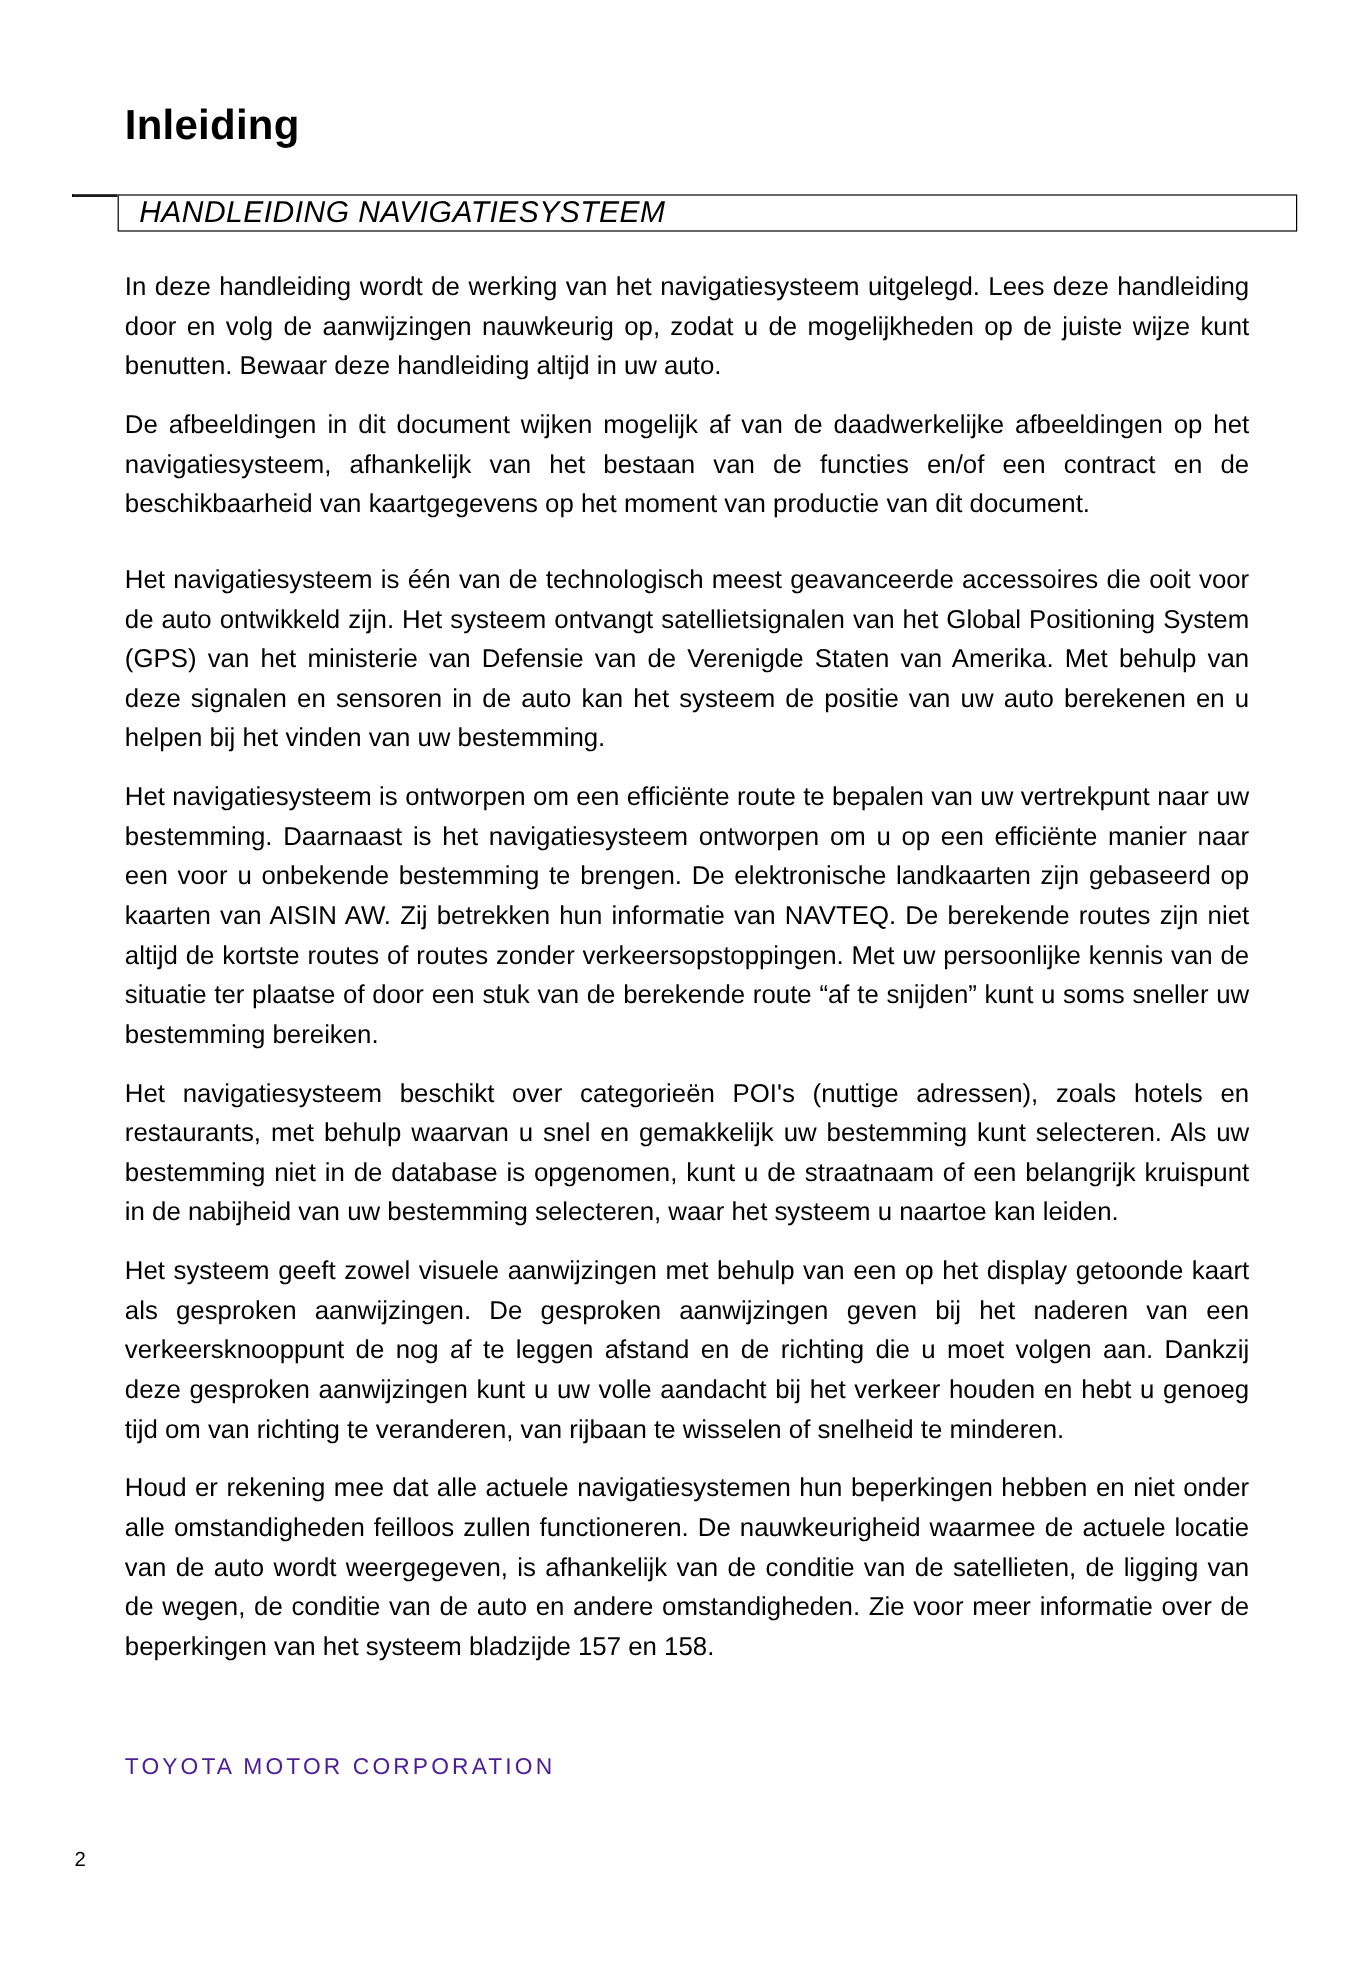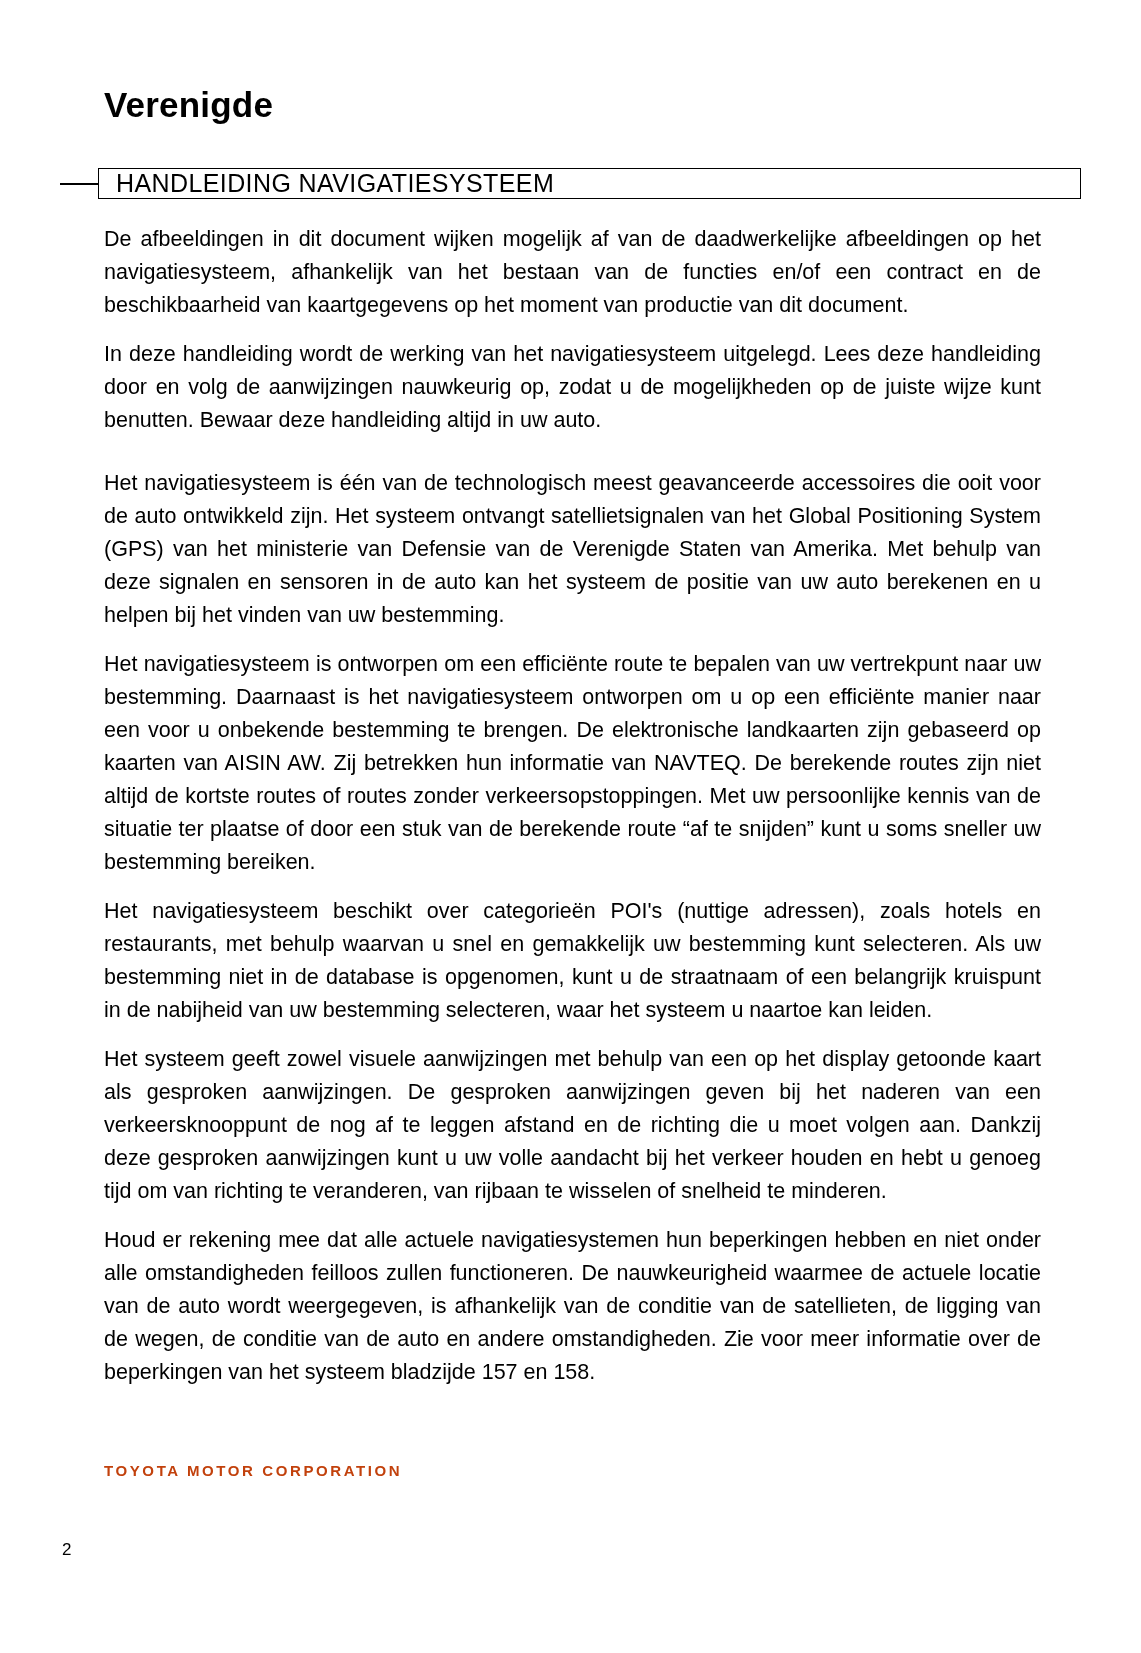--- a/index.html
+++ b/index.html
@@ -35,23 +35,24 @@
   }
   .content {
     position: absolute;
     left: 60px;
     top: 162px;
     width: 1021px;
   }
   
   .section-header {
     display: flex;
-    align-items: center;
+    align-items: flex-start;
     height: 43px;
     margin-bottom: 18px;
+    font-style: italic;
   }
   .section-header .marker {
     width: 38px;
     background: #6d6d6d;
     border: 1px solid #000;
     border-right: none;
     box-sizing: border-box;
   }
   .section-header .title-box {
     flex: 1;
@@ -81,52 +82,52 @@
   .section-body p:last-child {
     margin-bottom: 0;
   }
   .section-gap {
     height: 30px;
   }
   .footer-brand {
     position: absolute;
     left: 104px;
     top: 1462px;
-    font-size: 15px;
-    font-weight: bold;
+    font-size: 19px;
+    font-weight: normal;
     letter-spacing: 2.6px;
-    color: #c2410c;
+    color: #4c1d95;
   }
   .page-number {
     position: absolute;
     left: 62px;
     top: 1540px;
     font-size: 17px;
     color: #000;
   }
 </style>
 </head>
 <body>
 
 <div class="page">
 
-  <h1 class="page-title">Verenigde</h1>
+  <h1 class="page-title">Inleiding</h1>
 
   <div class="content">
 
     <div class="section">
       <div class="section-header">
         <div class="marker"></div>
         <div class="title-box">
           <span class="title-text">HANDLEIDING NAVIGATIESYSTEEM</span>
         </div>
       </div>
       <div class="section-body">
+        <p>In deze handleiding wordt de werking van het navigatiesysteem uitgelegd. Lees deze handleiding door en volg de aanwijzingen nauwkeurig op, zodat u de mogelijkheden op de juiste wijze kunt benutten. Bewaar deze handleiding altijd in uw auto.</p>
         <p>De afbeeldingen in dit document wijken mogelijk af van de daadwerkelijke afbeeldingen op het navigatiesysteem, afhankelijk van het bestaan van de functies en/of een contract en de beschikbaarheid van kaartgegevens op het moment van productie van dit document.</p>
-        <p>In deze handleiding wordt de werking van het navigatiesysteem uitgelegd. Lees deze handleiding door en volg de aanwijzingen nauwkeurig op, zodat u de mogelijkheden op de juiste wijze kunt benutten. Bewaar deze handleiding altijd in uw auto.</p>
       </div>
     </div>
 
     <div class="section-gap"></div>
 
     <div class="section">
       <div class="section-body">
         <p>Het navigatiesysteem is één van de technologisch meest geavanceerde accessoires die ooit voor de auto ontwikkeld zijn. Het systeem ontvangt satellietsignalen van het Global Positioning System (GPS) van het ministerie van Defensie van de Verenigde Staten van Amerika. Met behulp van deze signalen en sensoren in de auto kan het systeem de positie van uw auto berekenen en u helpen bij het vinden van uw bestemming.</p>
         <p>Het navigatiesysteem is ontworpen om een efficiënte route te bepalen van uw vertrekpunt naar uw bestemming. Daarnaast is het navigatiesysteem ontworpen om u op een efficiënte manier naar een voor u onbekende bestemming te brengen. De elektronische landkaarten zijn gebaseerd op kaarten van AISIN AW. Zij betrekken hun informatie van NAVTEQ. De berekende routes zijn niet altijd de kortste routes of routes zonder verkeersopstoppingen. Met uw persoonlijke kennis van de situatie ter plaatse of door een stuk van de berekende route “af te snijden” kunt u soms sneller uw bestemming bereiken.</p>
         <p>Het navigatiesysteem beschikt over categorieën POI's (nuttige adressen), zoals hotels en restaurants, met behulp waarvan u snel en gemakkelijk uw bestemming kunt selecteren. Als uw bestemming niet in de database is opgenomen, kunt u de straatnaam of een belangrijk kruispunt in de nabijheid van uw bestemming selecteren, waar het systeem u naartoe kan leiden.</p>

